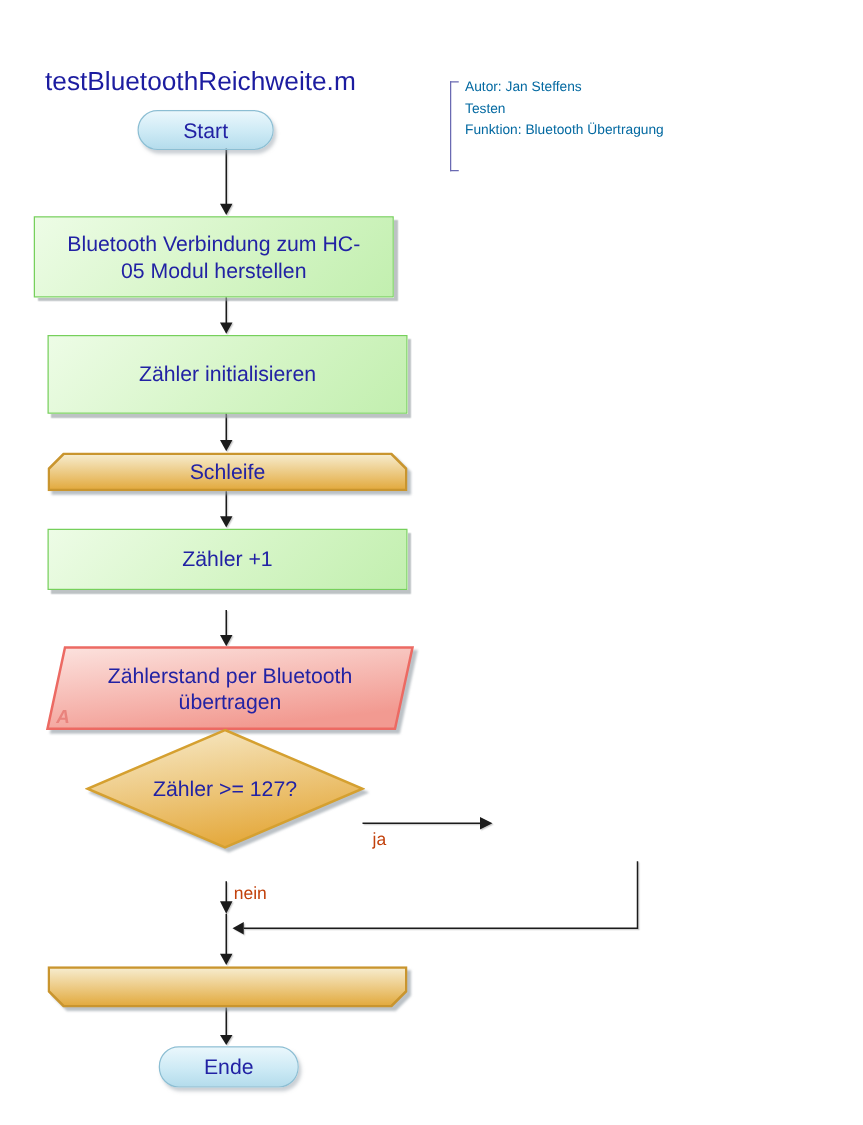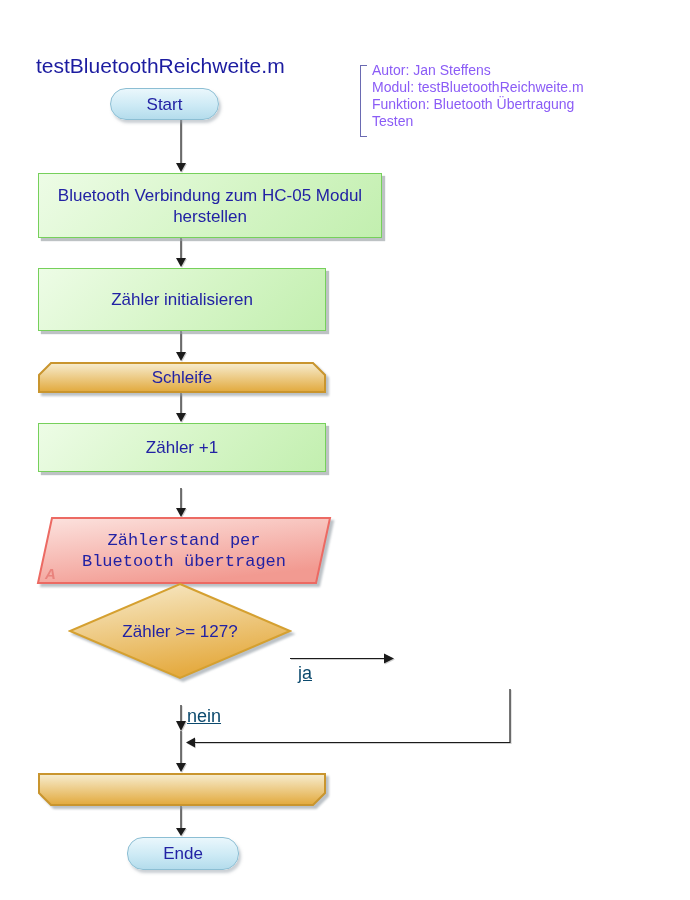--- a/index.html
+++ b/index.html
@@ -10,27 +10,27 @@
   .title{
     position:absolute;left:36px;top:24px;
     font-size:21px;color:#1c1ca0;white-space:nowrap;margin-top:30px;
   }
   
   .comment{position:absolute;left:360px;top:62px;width:270px;}
   .bracket{
     position:absolute;left:0;top:3px;width:6px;height:70px;
     border:1px solid #6a6ab2;border-right:none;
   }
-  .comment-text{margin-left:12px;font-size:14px;line-height:17px;color:#8b5cf6;}
+  .comment-text{margin-left:12px;font-size:11px;line-height:17px;color:#0369a1;}
   
   .edges{
     position:absolute;left:0;top:0;z-index:1;pointer-events:none;
     filter:drop-shadow(1.5px 1.5px 0.6px rgba(125,125,125,.38));
   }
-  .edge-label{position:absolute;z-index:3;font-size:18px;color:#0c4a6e;text-decoration:underline;}
+  .edge-label{position:absolute;z-index:3;font-size:14px;color:#c2410c;}
   
   .node{
     position:absolute;z-index:2;display:flex;align-items:center;justify-content:center;
     text-align:center;font-size:17px;color:#2222a4;line-height:21px;
   }
   .process{
     background:linear-gradient(135deg,#edfce6 0%,#d5f5c6 55%,#c2efaf 100%);
     border:1px solid #76d05b;
     box-shadow:3px 3px 1px rgba(148,156,160,.62);
     padding:0 18px;box-sizing:border-box;
@@ -42,41 +42,40 @@
   }
   .svgnode{padding:0;background:none;border:none;}
   .svgnode svg.shape{
     position:absolute;left:0;top:0;width:100%;height:100%;
     filter:drop-shadow(3px 3px 1px rgba(142,152,160,.6));
   }
   .svgnode .label{
     position:absolute;inset:0;display:flex;align-items:center;justify-content:center;
     text-align:center;z-index:1;
   }
-  .io .label{padding:0 28px;font-family:Liberation Mono, monospace;}
+  .io .label{padding:0 28px;}
   .decision .label{padding:0 52px;}
   .corner-a{
     position:absolute;left:10px;bottom:2px;z-index:1;
     font-size:15px;font-style:italic;font-weight:bold;color:#e9837d;
   }
 </style>
 </head>
 <body>
 
 <div class="page">
 
   <div class="title">testBluetoothReichweite.m</div>
 
   <div class="comment">
     <div class="bracket"></div>
     <div class="comment-text">
       <div>Autor: Jan Steffens</div>
-      <div>Modul: testBluetoothReichweite.m</div>
+      <div>Testen</div>
       <div>Funktion: Bluetooth Übertragung</div>
-      <div>Testen</div>
     </div>
   </div>
 
   <svg class="edges" width="690" height="900" viewBox="0 0 690 900">
     <g stroke="#1b1b1b" stroke-width="1.2" fill="none">
       <g>
         <line x1="181" y1="118" x2="181" y2="164"></line>
         <polygon points="176,163 186,163 181,172" fill="#1b1b1b" stroke="none"></polygon>
       </g>
       <g>
@@ -122,21 +121,21 @@
     </g>
   </svg>
 
   <div class="edge-label" style="left:298px;top:663px">ja</div>
   <div class="edge-label" style="left:187px;top:706px">nein</div>
 
   <div class="node terminator" style="left:110px;top:88px;width:107px;height:30px">
     <span>Start</span>
   </div>
 
-  <div class="node process" style="left:38px;top:173px;width:344px;height:65px">
+  <div class="node process" style="left:27px;top:173px;width:288px;height:65px">
     <span>Bluetooth Verbindung zum HC-05 Modul herstellen</span>
   </div>
 
   <div class="node svgnode" style="left:38px;top:362px;width:288px;height:31px">
     <svg class="shape" viewBox="0 0 288 31" preserveAspectRatio="none">
       <defs>
         <linearGradient id="gLoop1" x1="0" y1="0" x2="0" y2="1">
           <stop offset="0" stop-color="#f7edd0"></stop>
           <stop offset="1" stop-color="#e2a93c"></stop>
         </linearGradient>

